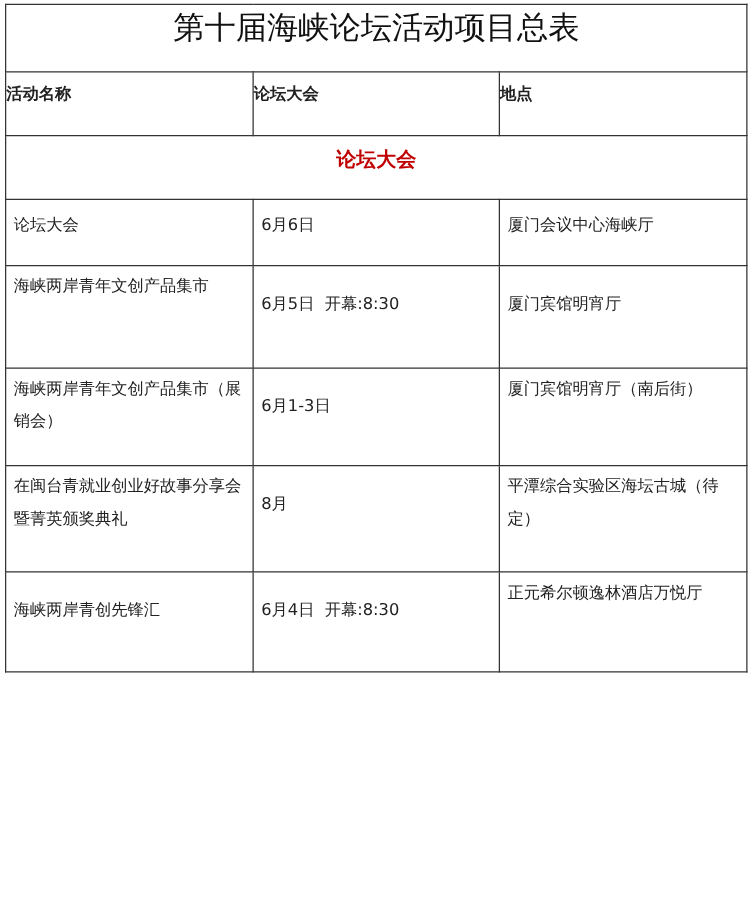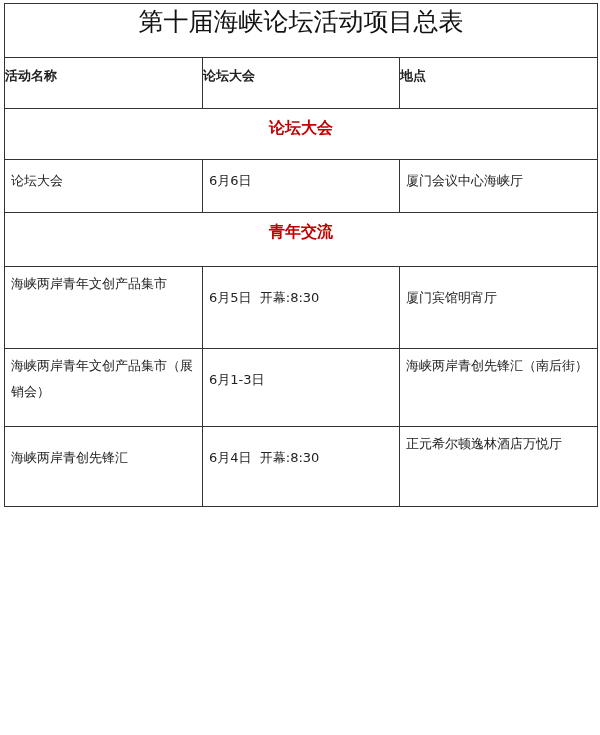--- a/index.html
+++ b/index.html
@@ -51,45 +51,51 @@
           <div class="cell-text" style="padding-top:8px">论坛大会</div>
         </td>
     <td>
           <div class="cell-text" style="padding-top:8px">6月6日</div>
         </td>
     <td>
           <div class="cell-text" style="padding-top:8px">厦门会议中心海峡厅</div>
         </td>
   </tr>
 
-  <tr>
-    <td class="sect-cell" style="height:53px" colspan="3">
-      <div class="sect-text">青年交流</div>
-    </td>
-  </tr>
   <tr style="height:82px">
     <td>
           <div class="cell-text" style="padding-top:4px">海峡两岸青年文创产品集市</div>
         </td>
     <td>
           <div class="cell-text" style="padding-top:18px">6月5日  开幕:8:30</div>
         </td>
     <td>
           <div class="cell-text" style="padding-top:18px">厦门宾馆明宵厅</div>
         </td>
   </tr>
   <tr style="height:78px">
     <td>
           <div class="cell-text" style="padding-top:4px">海峡两岸青年文创产品集市（展销会）</div>
         </td>
     <td>
           <div class="cell-text" style="padding-top:18px">6月1-3日</div>
         </td>
     <td>
-          <div class="cell-text" style="padding-top:4px">海峡两岸青创先锋汇（南后街）</div>
+          <div class="cell-text" style="padding-top:4px">厦门宾馆明宵厅（南后街）</div>
+        </td>
+  </tr>
+  <tr style="height:85px">
+    <td>
+          <div class="cell-text" style="padding-top:4px">在闽台青就业创业好故事分享会暨菁英颁奖典礼</div>
+        </td>
+    <td>
+          <div class="cell-text" style="padding-top:18px">8月</div>
+        </td>
+    <td>
+          <div class="cell-text" style="padding-top:4px">平潭综合实验区海坛古城（待定）</div>
         </td>
   </tr>
   <tr style="height:80px">
     <td>
           <div class="cell-text" style="padding-top:18px">海峡两岸青创先锋汇</div>
         </td>
     <td>
           <div class="cell-text" style="padding-top:18px">6月4日  开幕:8:30</div>
         </td>
     <td>

